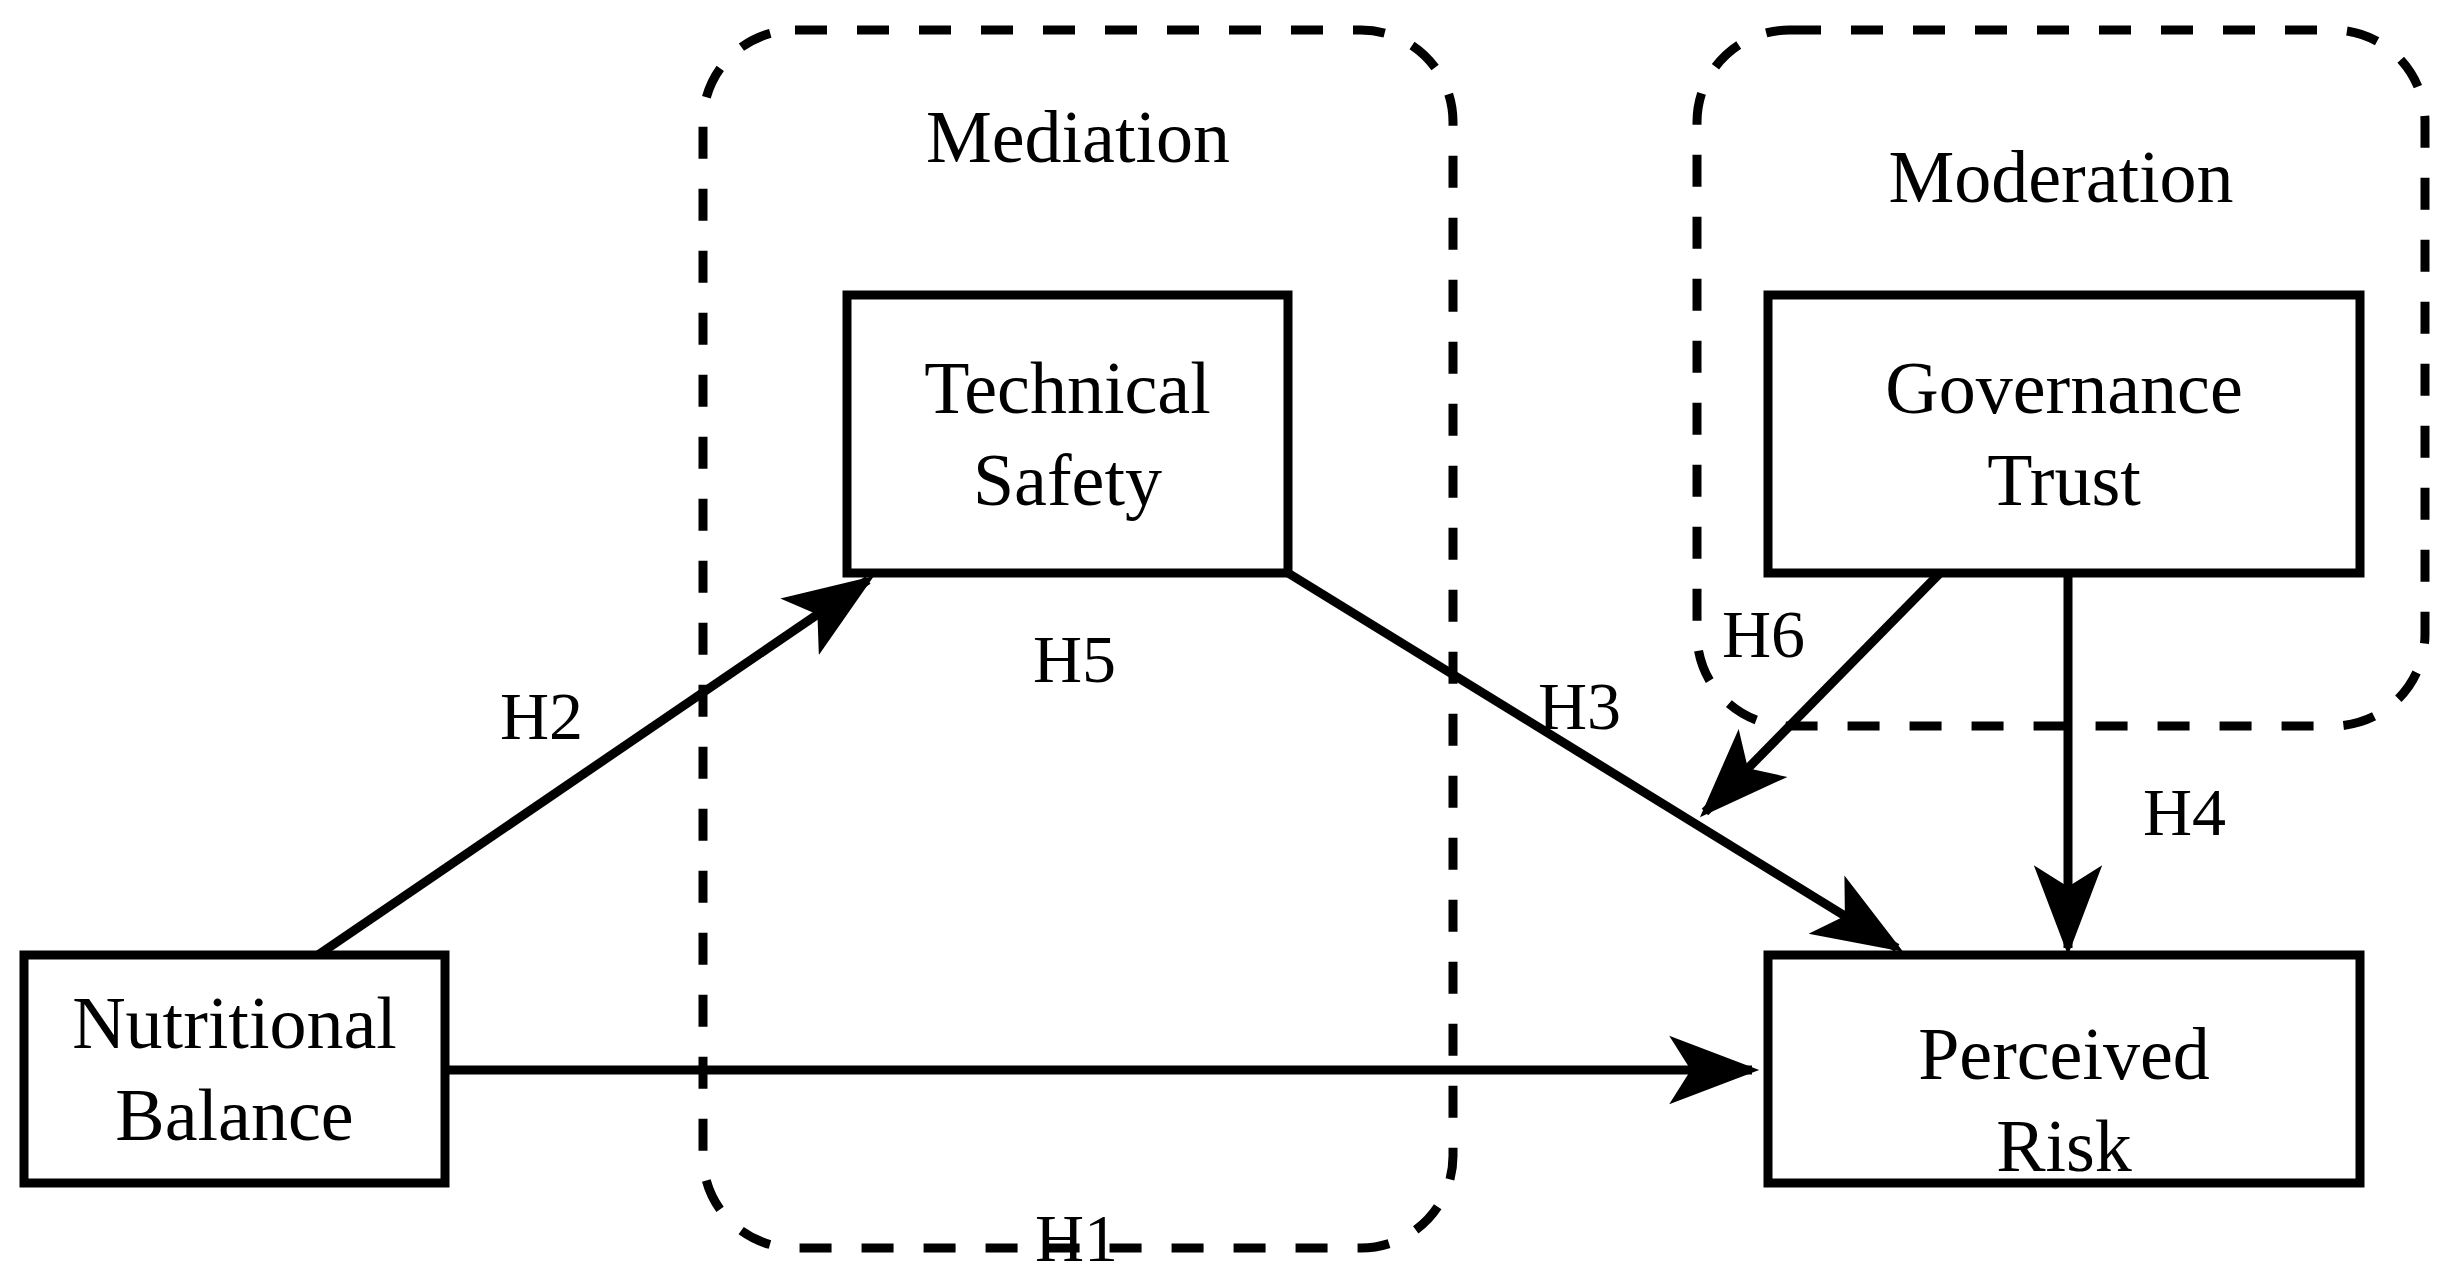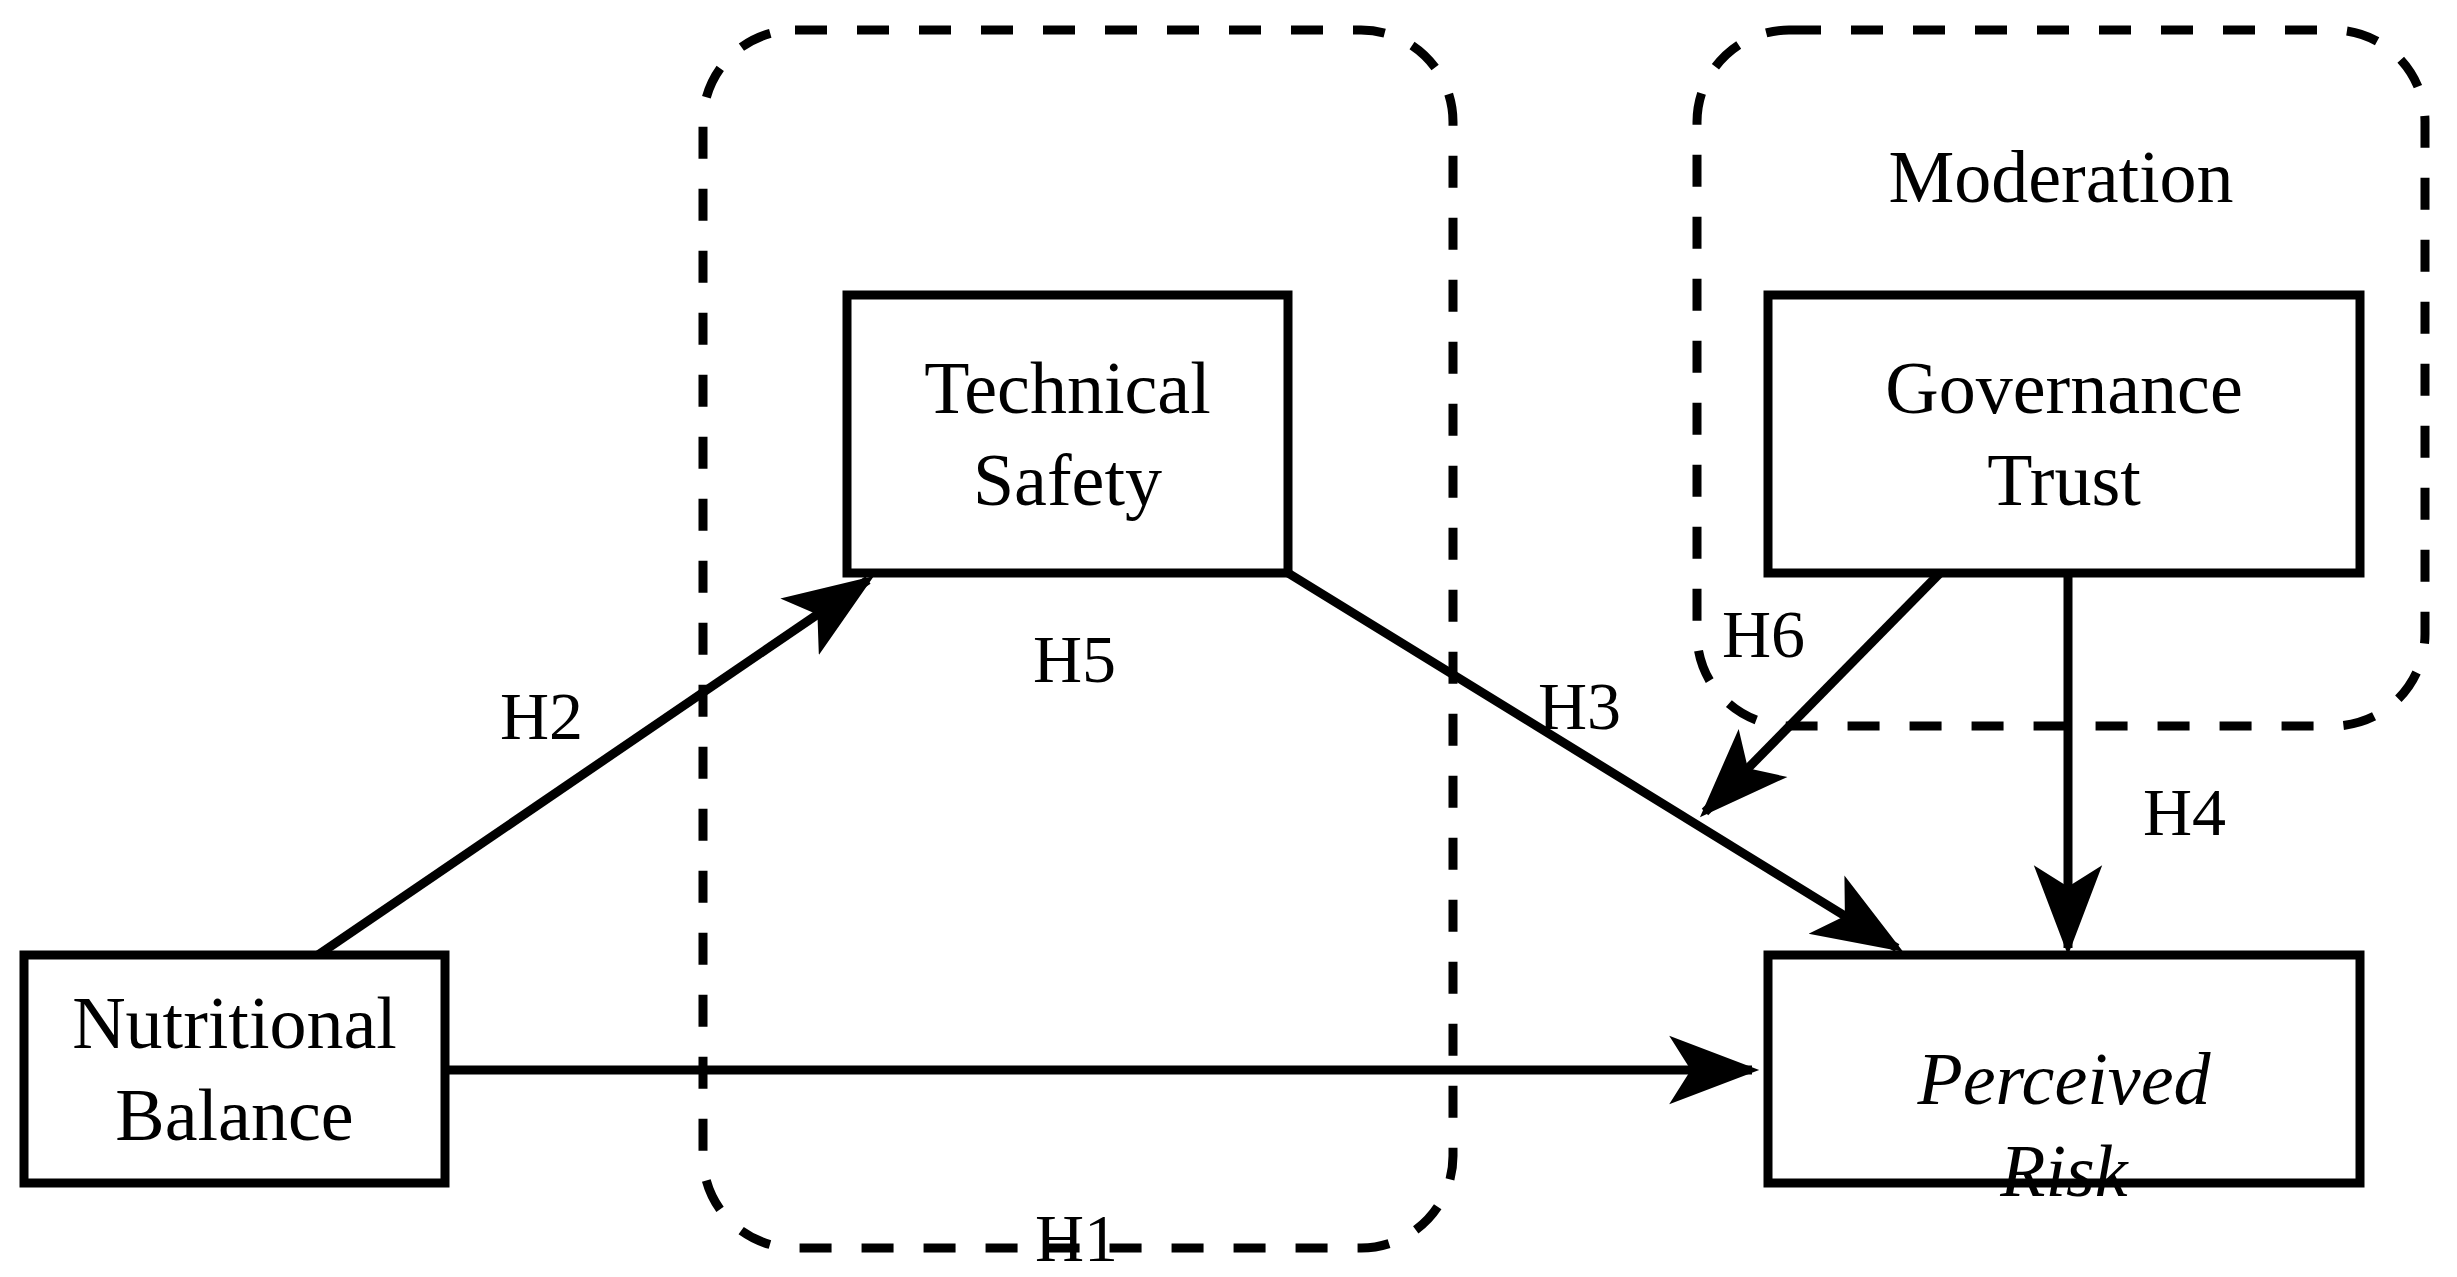--- a/index.html
+++ b/index.html
@@ -80,33 +80,34 @@
 
     <line x1="318" y1="955" x2="868" y2="580" stroke="#000000" stroke-width="9" marker-end="url(#arrowhead)"></line>
 
     <line x1="1288" y1="573" x2="1897" y2="948" stroke="#000000" stroke-width="9" marker-end="url(#arrowhead)"></line>
 
     <line x1="2068" y1="573" x2="2068" y2="948" stroke="#000000" stroke-width="9" marker-end="url(#arrowhead)"></line>
 
     <line x1="1940" y1="573" x2="1705" y2="812" stroke="#000000" stroke-width="9" marker-end="url(#arrowhead)"></line>
   </svg>
 
+  <div class="group-label" style="left:703px; top:100px; width:750px;">Mediation</div>
 
   <div class="group-label" style="left:1697px; top:100px; width:728px;margin-top:40px;">Moderation</div>
 
   <div class="node-label" style="left:847px; top:295px; width:441px; height:278px;">Technical
 Safety</div>
 
   <div class="node-label" style="left:24px; top:955px; width:421px; height:228px;">Nutritional
 Balance</div>
 
   <div class="node-label" style="left:1768px; top:295px; width:592px; height:278px;">Governance
 Trust</div>
 
-  <div class="node-label" style="left:1768px; top:1011px; width:592px; height:228px;font-style:italic;">Perceived
+  <div class="node-label" style="left:1768px; top:986px; width:592px; height:228px;">Perceived
 Risk</div>
 
   <div class="path-label" style="left:1035px; top:1180px;margin-top:24px;">H1</div>
 
   <div class="path-label" style="left:500px; top:682px;">H2</div>
 
   <div class="path-label" style="left:1538px; top:672px;">H3</div>
 
   <div class="path-label" style="left:2143px; top:778px;">H4</div>
 

